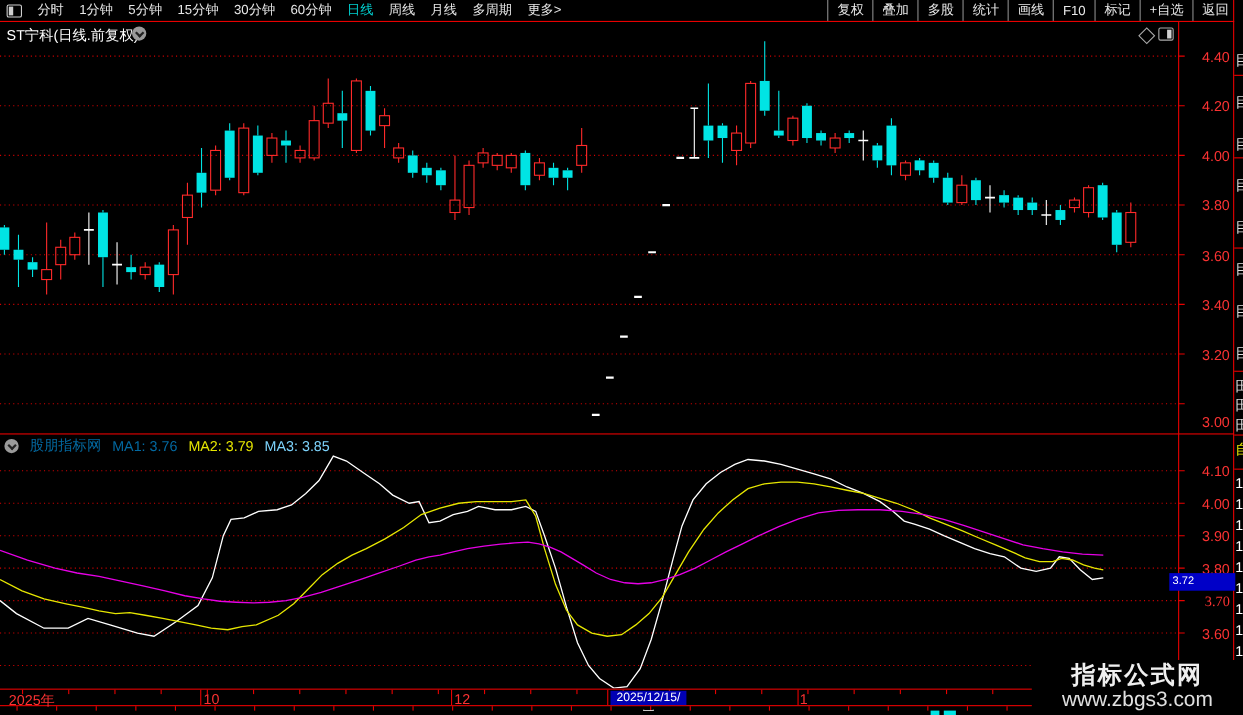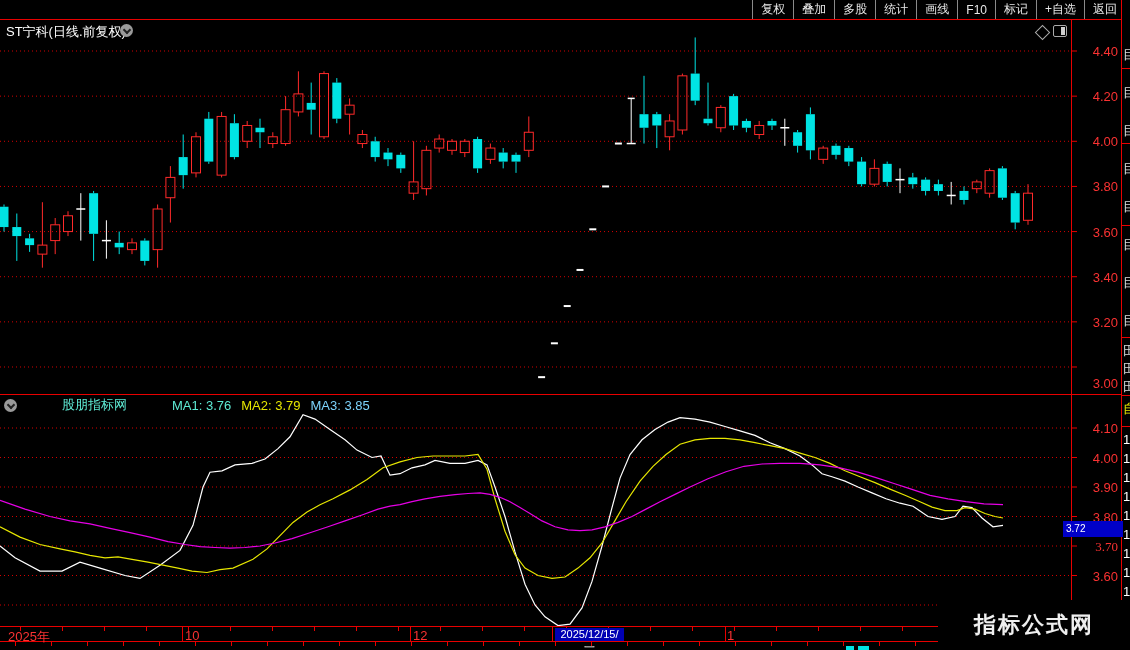--- a/index.html
+++ b/index.html
@@ -28,21 +28,21 @@
         border-right:2px solid #222;border-bottom:2px solid #222;transform:rotate(45deg);}
   #diamond-icon{left:1037px;top:7px;width:9px;height:9px;border:1px solid #aaa;transform:rotate(45deg);}
   
   #main-svg{left:0;top:20px;}
   #ind-svg{left:0;top:395px;}
   .vline{width:1px;background:#e80000;}
   .hline{height:1px;background:#e80000;}
   .axis-label{position:absolute;color:#fa3232;font-size:13px;width:44px;text-align:right;}
   
   #ind-header{left:0;top:397px;height:16px;font-size:13px;display:flex;align-items:center;gap:10px;padding-left:4px;}
-  #ind-header .w{color:#5eead4;margin-left:35px;} #ind-header .y{color:#e6e600;} #ind-header .m{color:#7dd3fc;}
+  #ind-header .w{color:#0369a1;} #ind-header .y{color:#e6e600;} #ind-header .m{color:#7dd3fc;}
   
   #price-tag{left:1063px;top:521px;width:57px;height:16px;background:#0000c8;color:#fff;
              font-size:10px;line-height:16px;padding-left:3px;z-index:4;}
   #date-tag{left:555px;top:628px;width:69px;height:13px;background:#0000b4;color:#fff;
             font-size:11px;line-height:13px;text-align:center;z-index:3;}
   
   .date-label{position:absolute;color:#fa3232;font-size:13px;top:628px;z-index:2;}
   
   #watermark{left:938px;top:600px;width:192px;height:50px;background:#000;z-index:5;
              display:flex;flex-direction:column;align-items:center;justify-content:center;color:#efefef;}
@@ -53,20 +53,34 @@
   #strip-border{left:1121px;top:0;width:1px;height:650px;background:#e80000;z-index:2;}
   .strip-frag{position:absolute;left:1123px;font-size:13px;color:#ddd;white-space:nowrap;z-index:1;}
   .strip-sep{position:absolute;left:1122px;width:8px;height:1px;background:#e80000;z-index:2;}
   .tick{position:absolute;width:1px;height:4px;background:#e80000;}
   .cyan-chip{position:absolute;background:#00e4e4;height:4px;bottom:0;}
 </style>
 </head>
 <body>
 
 <div class="abs" id="toolbar">
+  <div id="tb-left">
+    <span class="win-icon left-fill"></span>
+  <span class="tbi">分时</span>
+      <span class="tbi">1分钟</span>
+      <span class="tbi">5分钟</span>
+      <span class="tbi">15分钟</span>
+      <span class="tbi">30分钟</span>
+      <span class="tbi">60分钟</span>
+      <span class="tbi active">日线</span>
+      <span class="tbi">周线</span>
+      <span class="tbi">月线</span>
+      <span class="tbi">多周期</span>
+      <span class="tbi">更多&gt;</span>
+    </div>
   <div id="tb-spacer"></div>
   <div id="tb-right">
       <span class="tbc">复权</span>
       <span class="tbc">叠加</span>
       <span class="tbc">多股</span>
       <span class="tbc">统计</span>
       <span class="tbc">画线</span>
       <span class="tbc">F10</span>
       <span class="tbc">标记</span>
       <span class="tbc">+自选</span>
@@ -440,20 +454,21 @@
 <div class="abs" id="date-tag">2025/12/15/一</div>
 
 <div class="cyan-chip" style="left:846px;width:8px;"></div>
 <div class="cyan-chip" style="left:858px;width:11px;"></div>
 
 <div class="abs" id="right-strip"></div>
 <div class="abs" id="strip-border"></div>
 
 <div class="abs" id="watermark">
   <div class="l1">指标公式网</div>
+  <div class="l2">www.zbgs3.com</div>
 </div>
 
 <span class="strip-frag" style="top: 46px; color: rgb(221, 221, 221);">目</span>
 <span class="strip-frag" style="top: 84px; color: rgb(221, 221, 221);">目</span>
 <span class="strip-frag" style="top: 122px; color: rgb(221, 221, 221);">目</span>
 <span class="strip-frag" style="top: 160px; color: rgb(221, 221, 221);">目</span>
 <span class="strip-frag" style="top: 198px; color: rgb(221, 221, 221);">目</span>
 <span class="strip-frag" style="top: 236px; color: rgb(221, 221, 221);">目</span>
 <span class="strip-frag" style="top: 274px; color: rgb(221, 221, 221);">目</span>
 <span class="strip-frag" style="top: 312px; color: rgb(221, 221, 221);">目</span>

